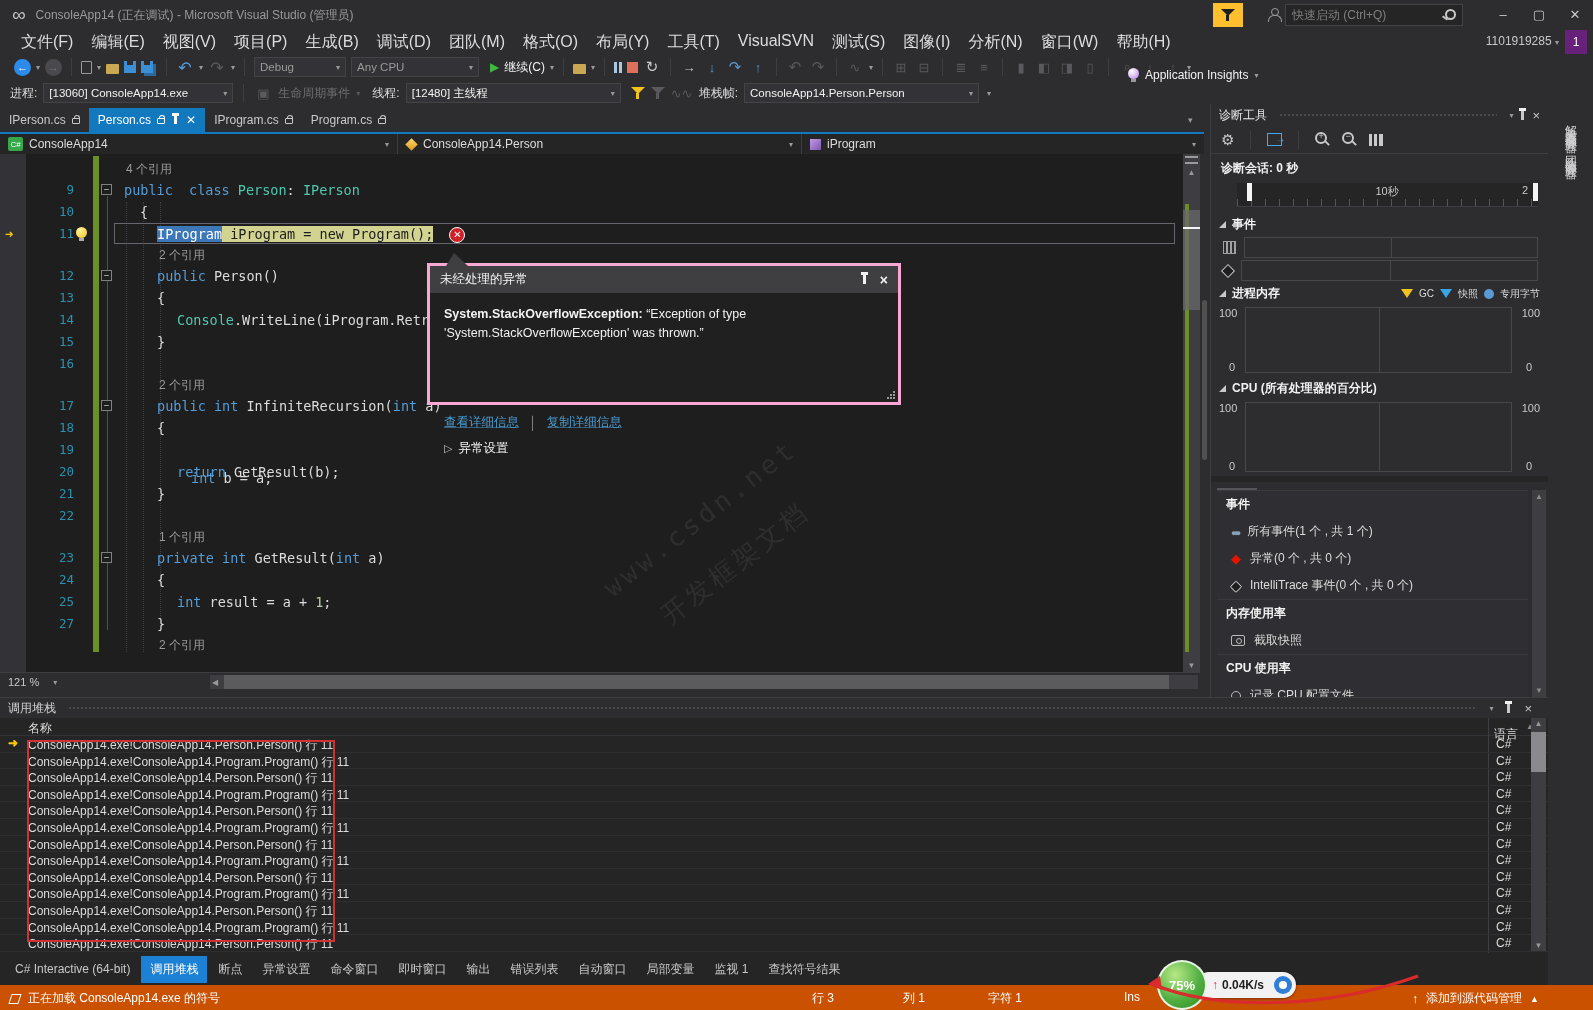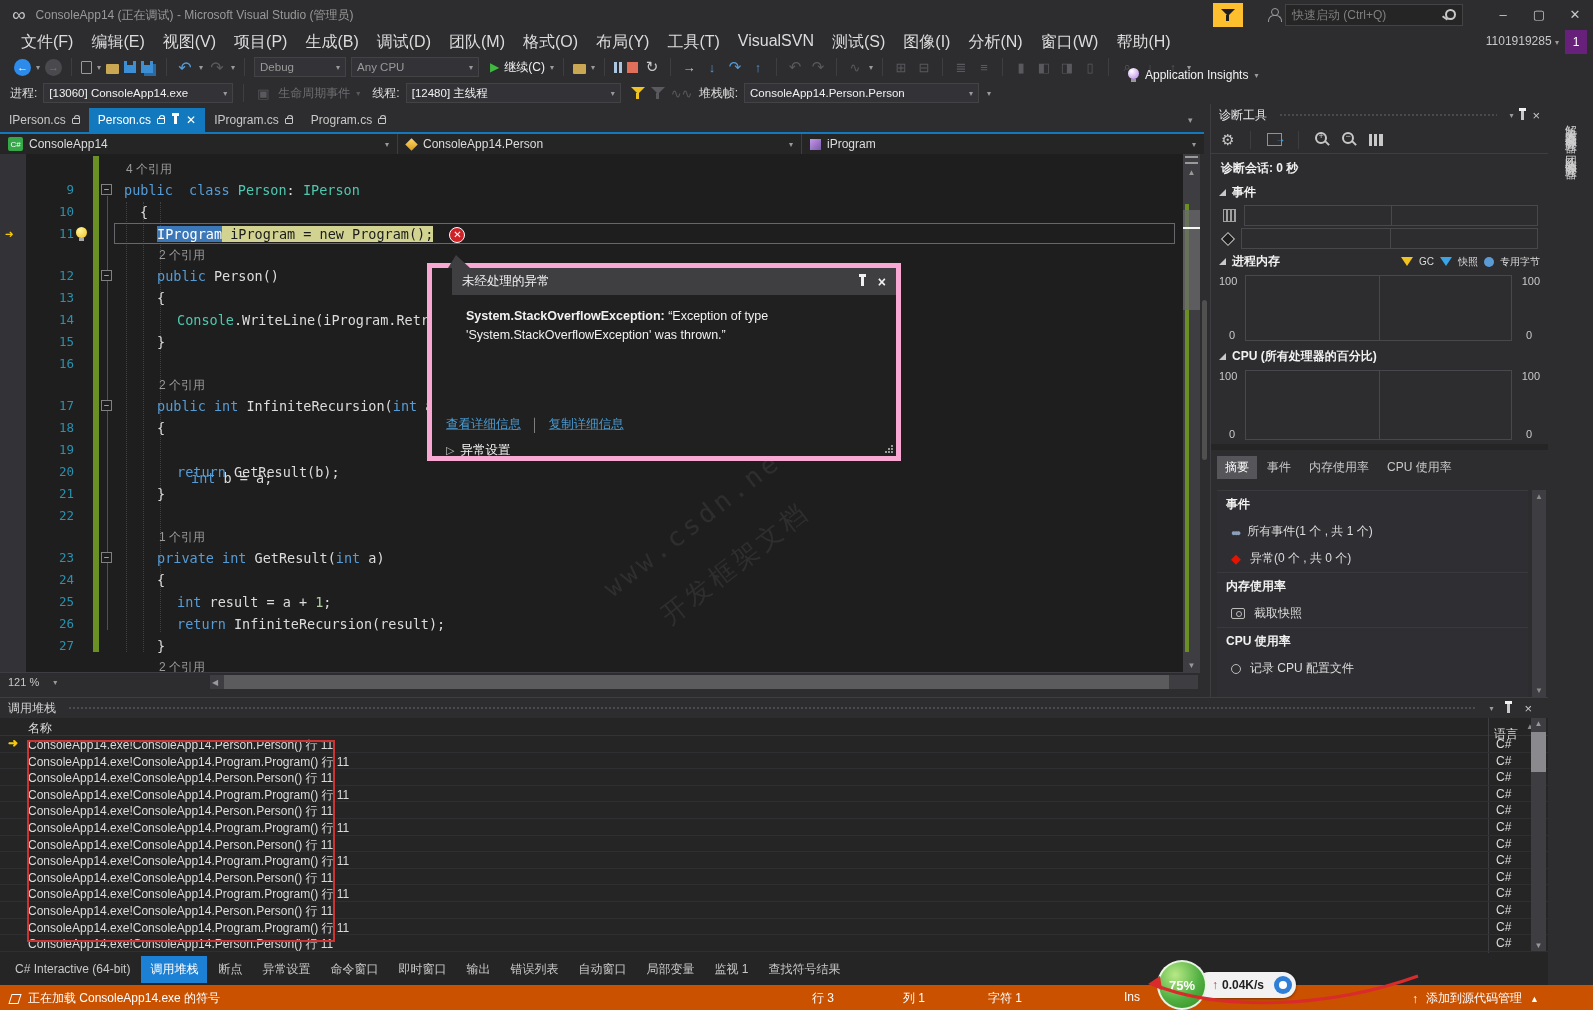--- a/index.html
+++ b/index.html
@@ -113,21 +113,21 @@
   .whiteline{position:absolute;left:0;top:73px;width:17px;height:2px;background:#f5f5f5;z-index:2;}
 
   
   .ezoom{position:absolute;left:0;top:672px;width:1200px;height:19px;background:#2d2d30;border-top:1px solid #3e3e42;display:flex;align-items:center;}
   .zoomsel{display:flex;align-items:center;gap:14px;padding:0 8px;color:#c8c8c8;font-size:11px;width:78px;}
   .htrack{position:absolute;left:210px;right:2px;top:2px;bottom:2px;background:#3e3e42;}
   .hthumb{position:absolute;left:14px;top:0;height:100%;width:945px;background:#68686b;opacity:.7;}
   .harrow{position:absolute;left:2px;top:3px;color:#999;font-size:8px;}
 
   
-  .expopup{position:absolute;left:427px;top:263px;width:474px;height:198px;background:#202021;border:5px solid #f9a8d4;z-index:30;font-family:"Liberation Sans",sans-serif;padding-left:20px;}
+  .expopup{position:absolute;left:427px;top:263px;width:474px;height:142px;background:#202021;border:3px solid #f9a8d4;z-index:30;font-family:"Liberation Sans",sans-serif;}
   .exhead{height:27px;background:#3f3f42;display:flex;align-items:center;padding:0 10px;color:#f1f1f1;font-size:12.5px;}
   .exhead .hpin{margin-left:auto;margin-right:14px;}
   .hpin{display:inline-block;width:3px;height:9px;background:#f1f1f1;position:relative;}
   .hpin::before{content:"";position:absolute;left:-2px;top:-3px;width:7px;height:3px;background:#f1f1f1;}
   .exclose{color:#f1f1f1;font-size:14px;font-weight:bold;}
   .callout{position:absolute;left:16px;top:-13px;width:0;height:0;border-left:8px solid transparent;border-right:14px solid transparent;border-bottom:13px solid #3f3f42;}
   .exbody{padding:12px 14px;color:#f1f1f1;font-size:12.5px;line-height:1.5;width:400px;}
   .exlinks{position:absolute;left:14px;top:148px;font-size:12.5px;color:#4b9fd6;display:flex;gap:10px;align-items:center;}
   .exlinks .lsep{color:#8a8a8a;}
   .exlinks span[data-interactable="true"]{text-decoration:underline;text-decoration-color:rgba(75,159,214,.5);}
@@ -441,21 +441,20 @@
         <div class="erow" data-interactable="true"><span class="lnum" data-interactable="false">17</span><span class="foldbox" data-interactable="true">−</span><span class="codetext" data-interactable="true" style="left: 157px;"><span class="kw">public</span><span class="pl"> </span><span class="kw">int</span><span class="pl"> InfiniteRecursion(</span><span class="kw">int</span><span class="pl"> a)</span></span></div>
         <div class="erow" data-interactable="true"><span class="lnum" data-interactable="false">18</span><span class="codetext" data-interactable="true" style="left: 157px;"><span class="pl">{</span></span></div>
         <div class="erow" data-interactable="true"><span class="lnum" data-interactable="false">19</span><span class="codetext" data-interactable="true" style="left: 191px; margin-top: 28px;"><span class="kw">int</span><span class="pl"> b = a;</span></span></div>
         <div class="erow" data-interactable="true"><span class="lnum" data-interactable="false">20</span><span class="codetext" data-interactable="true" style="left: 177px;"><span class="kw">return</span><span class="pl"> GetResult(b);</span></span></div>
         <div class="erow" data-interactable="true"><span class="lnum" data-interactable="false">21</span><span class="codetext" data-interactable="true" style="left: 157px;"><span class="pl">}</span></span></div>
         <div class="erow" data-interactable="true"><span class="lnum" data-interactable="false">22</span><span class="codetext" data-interactable="true" style="left: 124px;"></span></div>
         <div class="erow clrow" data-interactable="true"><span class="cltext" data-interactable="true" style="left: 159px;">1 个引用</span></div>
         <div class="erow" data-interactable="true"><span class="lnum" data-interactable="false">23</span><span class="foldbox" data-interactable="true">−</span><span class="codetext" data-interactable="true" style="left: 157px;"><span class="kw">private</span><span class="pl"> </span><span class="kw">int</span><span class="pl"> GetResult(</span><span class="kw">int</span><span class="pl"> a)</span></span></div>
         <div class="erow" data-interactable="true"><span class="lnum" data-interactable="false">24</span><span class="codetext" data-interactable="true" style="left: 157px;"><span class="pl">{</span></span></div>
         <div class="erow" data-interactable="true"><span class="lnum" data-interactable="false">25</span><span class="codetext" data-interactable="true" style="left: 177px;"><span class="kw">int</span><span class="pl"> result = a + </span><span class="num">1</span><span class="pl">;</span></span></div>
-        <div class="erow" data-interactable="true"><span class="lnum" data-interactable="false">26</span><span class="codetext" data-interactable="true" style="left: 177px;"><span class="kw">return</span><span class="pl"> InfiniteRecursion(result);</span></span></div>
         <div class="erow" data-interactable="true"><span class="lnum" data-interactable="false">27</span><span class="codetext" data-interactable="true" style="left: 157px;"><span class="pl">}</span></span></div>
         <div class="erow clrow" data-interactable="true"><span class="cltext" data-interactable="true" style="left: 159px;">2 个引用</span></div>
       </div>
   </div>
 
   <div class="escroll" data-interactable="true">
     <span class="spl" data-interactable="true"></span>
     <span class="ar" style="top:14px;" data-interactable="true">▲</span>
     <div class="greenstripe" data-interactable="false"></div>
     <div class="vthumb" data-interactable="true"></div>
@@ -513,20 +512,26 @@
       <span class="tsep"></span>
       <span class="mag" data-interactable="true">
           <span class="sgn">+</span>
         </span>
       <span class="mag" data-interactable="true">
           <span class="sgn">−</span>
         </span>
       <span class="ibars" data-interactable="true"></span>
     </div>
     <div class="dsession" data-interactable="false">诊断会话: 0 秒</div>
+    <div class="ruler" data-interactable="true">
+      <span class="rlabel" data-interactable="false">10秒</span>
+      <span class="rright" data-interactable="false">2</span>
+      <span class="rmark" style="left:10px;" data-interactable="true"></span>
+      <span class="rmark" style="right:0px;" data-interactable="true"></span>
+    </div>
     <div class="dsect" data-interactable="true">
       <span class="tri-dr" data-interactable="false"></span>
       <span>事件</span>
     </div>
     <div class="evtrow" data-interactable="false">
       <span class="evt-ic1" data-interactable="false"></span>
       <div class="evttrack" data-interactable="true">
           <div class="midline"></div>
         </div>
     </div>
@@ -578,20 +583,24 @@
       </div>
     <div class="dsummary" data-interactable="false">
         <div class="sumhead" data-interactable="false">事件</div>
         <div class="sumrow" data-interactable="true">
           <span class="ic-all" data-interactable="false"></span>
           <span data-interactable="false">所有事件(1 个 , 共 1 个)</span>
         </div>
         <div class="sumrow" data-interactable="true">
           <span class="ic-exc" data-interactable="false"></span>
           <span data-interactable="false">异常(0 个 , 共 0 个)</span>
+        </div>
+        <div class="sumrow" data-interactable="true">
+          <span class="ic-int" data-interactable="false"></span>
+          <span data-interactable="false">IntelliTrace 事件(0 个 , 共 0 个)</span>
         </div>
         <div class="sumhead" data-interactable="false">内存使用率</div>
         <div class="sumrow" data-interactable="true">
           <span class="ic-cam" data-interactable="false"></span>
           <span data-interactable="false">截取快照</span>
         </div>
         <div class="sumhead" data-interactable="false">CPU 使用率</div>
         <div class="sumrow" data-interactable="true">
           <span class="ic-rec" data-interactable="false"></span>
           <span data-interactable="false">记录 CPU 配置文件</span>

